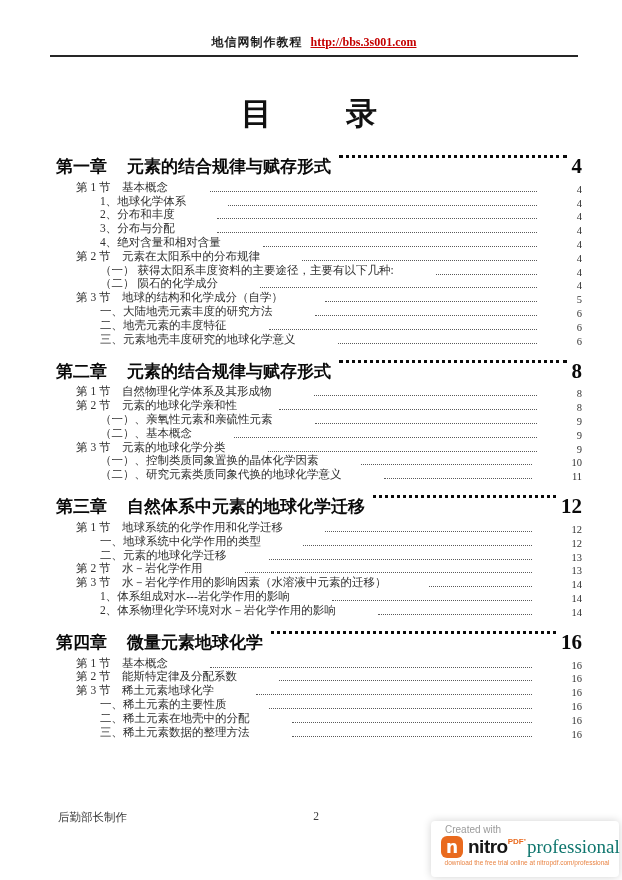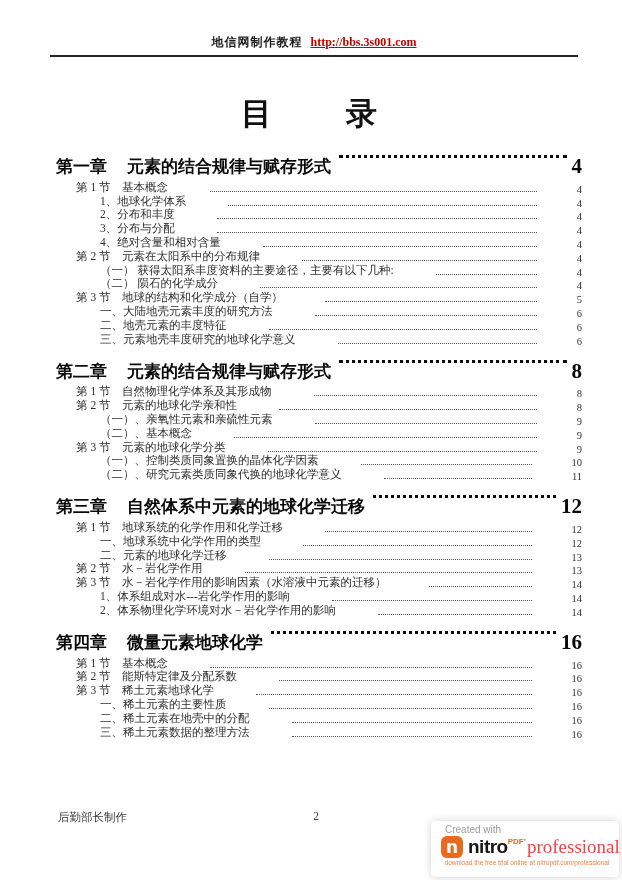--- a/index.html
+++ b/index.html
@@ -63,21 +63,21 @@
   .wm-created { font-size:10px; color:#9b9b9b; margin-left:4px; }
   .wm-row { display:flex; align-items:center; margin-top:1px; }
   .wm-logo {
     width:22px; height:22px; border-radius:6px; background:#e96a1e;
     color:#fff; font-weight:bold; font-size:17px; line-height:22px;
     text-align:center; flex:none;
     font-family:"DejaVu Sans",sans-serif;
   }
   .wm-brand { font-size:19px; font-weight:bold; color:#161616; margin-left:5px; letter-spacing:-0.5px; }
   .wm-sup { font-size:8px; font-weight:bold; color:#e96a1e; vertical-align:9px; letter-spacing:0; }
-  .wm-prod { font-size:19px; color:#ef4444; font-family:"Liberation Serif",serif; margin-left:1px; }
+  .wm-prod { font-size:19px; color:#0f766e; font-family:"Liberation Serif",serif; margin-left:1px; }
   .wm-tagline { font-size:6.5px; color:#e98545; text-align:center; margin-top:1px; }
 </style>
 </head>
 <body>
 
 <div class="page">
 
   <div class="header">
     <span class="site">地信网制作教程</span>
     <a class="url" href="#">http://bbs.3s001.com</a>

